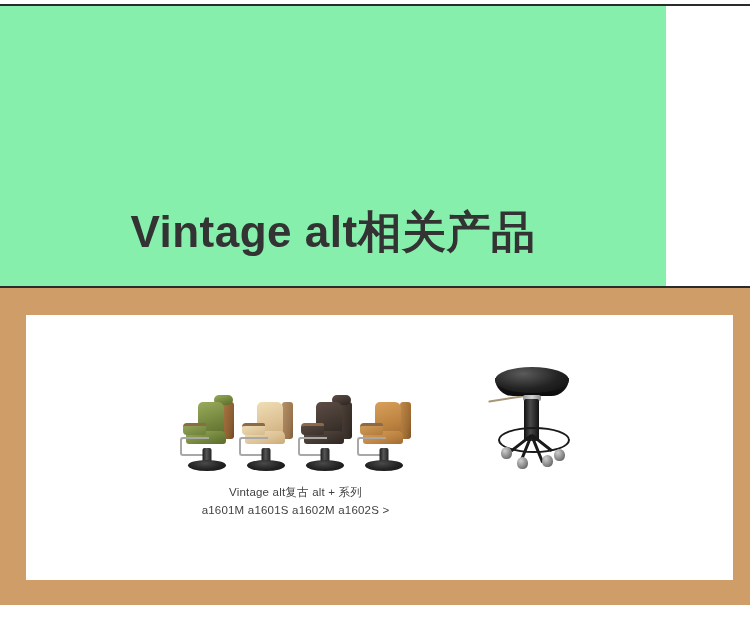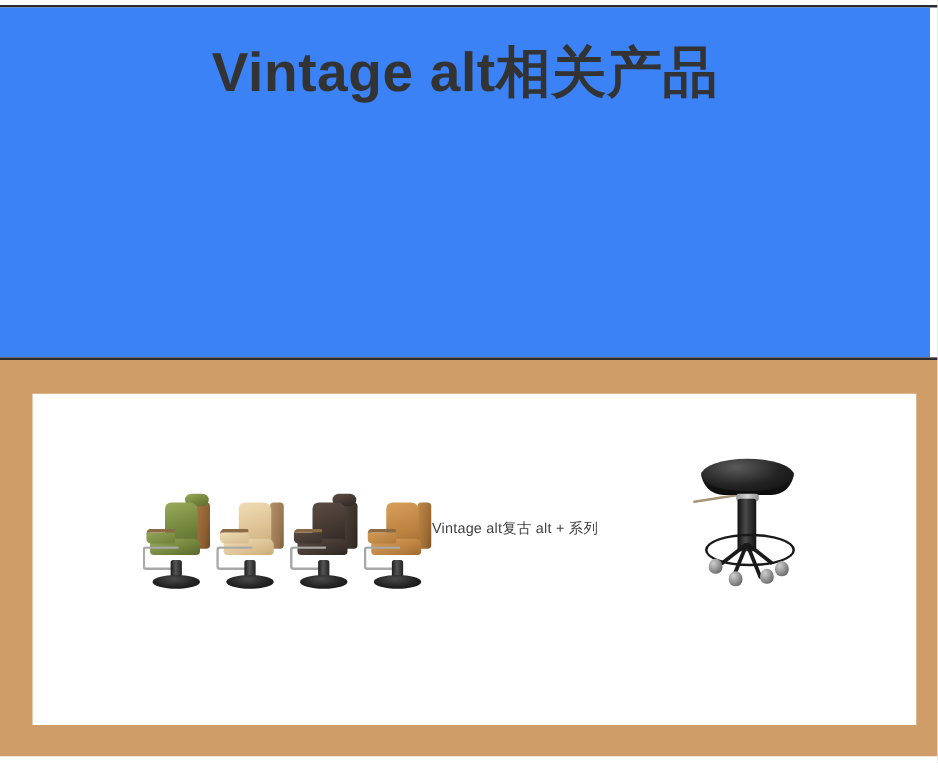--- a/index.html
+++ b/index.html
@@ -21,24 +21,24 @@
     position: absolute;
     left: 0; top: 4px;
     width: 750px; height: 2px;
     background: #2b2b2b;
   }
 
   
   .hero {
     position: absolute;
     left: 0; top: 6px;
-    width: 744px; height: 280px;
-    background: #3b82f6;
-    display: flex;
-    align-items: flex-start;
+    width: 666px; height: 280px;
+    background: #86efac;
+    display: flex;
+    align-items: flex-end;
     justify-content: center;
   }
   .hero-title {
     font-size: 44px;
     font-weight: 600;
     letter-spacing: 0.5px;
     color: #333333;
     line-height: 1.1;
     white-space: nowrap;
   }
@@ -66,20 +66,21 @@
     width: 707px; height: 265px;
     display: flex;
     align-items: flex-start;
     justify-content: center;
     gap: 72px;
     padding-top: 48px;
     box-sizing: border-box;
   }
   .product {
     display: flex;
+    flex-direction: column;
     align-items: center;
   }
   .product-media {
     height: 108px;
     display: flex;
     align-items: flex-end;
     justify-content: center;
   }
   .product-caption {
     margin-top: 12px;
@@ -306,20 +307,21 @@
               <div class="arm"></div>
               <div class="footrest"></div>
               <div class="column"></div>
               <div class="base"></div>
             </div>
 
           </div>
         </div>
         <div class="product-caption">
           <span class="caption-line">Vintage alt复古 alt + 系列</span>
+          <span class="caption-line">a1601M a1601S a1602M a1602S &gt;</span>
         </div>
       </div>
 
       <div class="product">
         <div class="product-media">
           <div class="stool">
             <div class="lever"></div>
             <div class="seat-side"></div>
             <div class="seat-top"></div>
             <div class="hub"></div>

